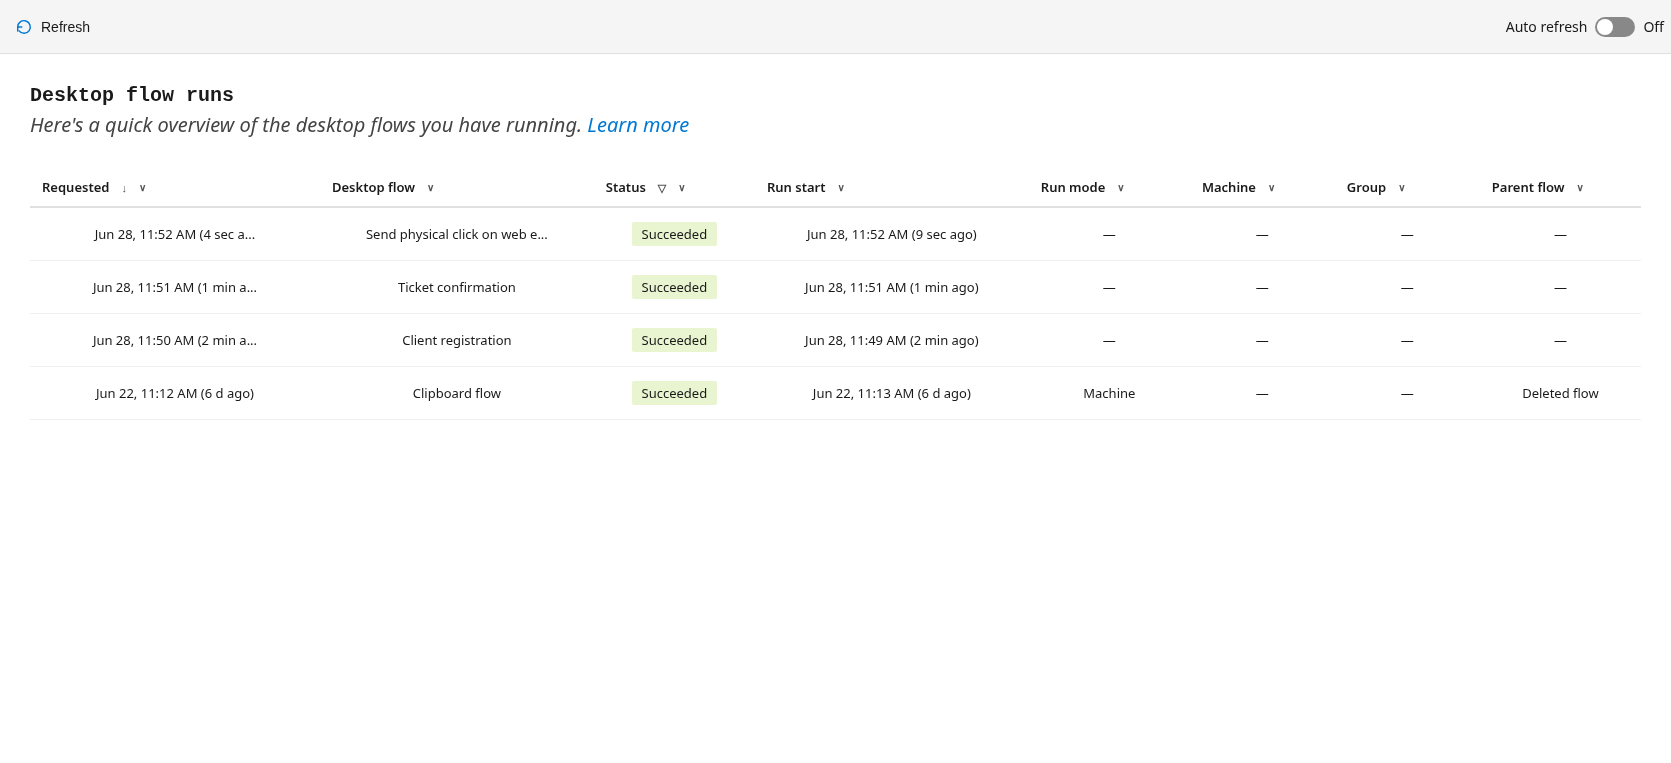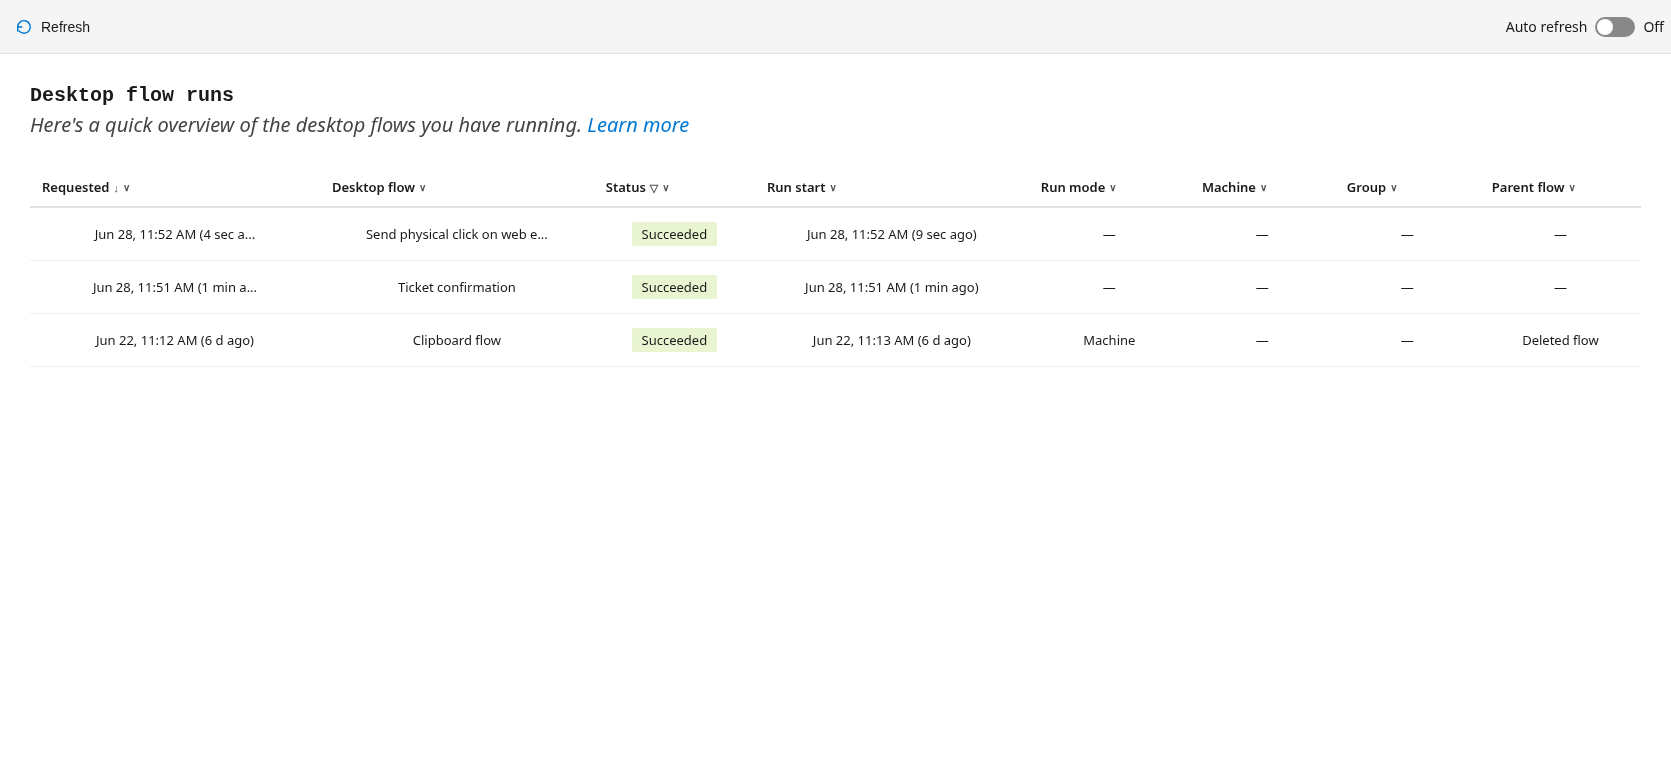--- a/index.html
+++ b/index.html
@@ -122,21 +122,21 @@
       background: #e8f5d0;
       color: #1a1a1a;
       border-radius: 2px;
       font-size: 13px;
     }
     .dash { color: #555; }
     .deleted-flow { color: #aaa; }
     .header-sort {
       display: inline-flex;
       align-items: center;
-      gap: 4px;
+      gap: 12px;
     }
     .sort-icon { font-size: 11px; color: #555; }
     .filter-icon { font-size: 11px; color: #555; }
     .chevron { font-size: 10px; color: #555; }
   </style>
 </head>
 <body>
 
 <div class="top-bar">
   <button class="refresh-btn">
@@ -231,20 +231,30 @@
           <td>Jun 28, 11:51 AM (1 min a...</td>
           <td>Ticket confirmation</td>
           <td class="status-cell"><span class="status-badge">Succeeded</span></td>
           <td>Jun 28, 11:51 AM (1 min ago)</td>
           <td class="dash">—</td>
           <td class="dash">—</td>
           <td class="dash">—</td>
           <td class="dash">—</td>
         </tr>
         <tr style="cursor: pointer;">
+          <td>Jun 28, 11:50 AM (2 min a...</td>
+          <td>Client registration</td>
+          <td class="status-cell"><span class="status-badge">Succeeded</span></td>
+          <td>Jun 28, 11:49 AM (2 min ago)</td>
+          <td class="dash">—</td>
+          <td class="dash">—</td>
+          <td class="dash">—</td>
+          <td class="dash">—</td>
+        </tr>
+        <tr style="cursor: pointer;">
           <td>Jun 22, 11:12 AM (6 d ago)</td>
           <td>Clipboard flow</td>
           <td class="status-cell"><span class="status-badge">Succeeded</span></td>
           <td>Jun 22, 11:13 AM (6 d ago)</td>
           <td>Machine</td>
           <td class="dash">—</td>
           <td class="dash">—</td>
           <td class="deleted-flow">Deleted flow</td>
         </tr>
       </tbody>

